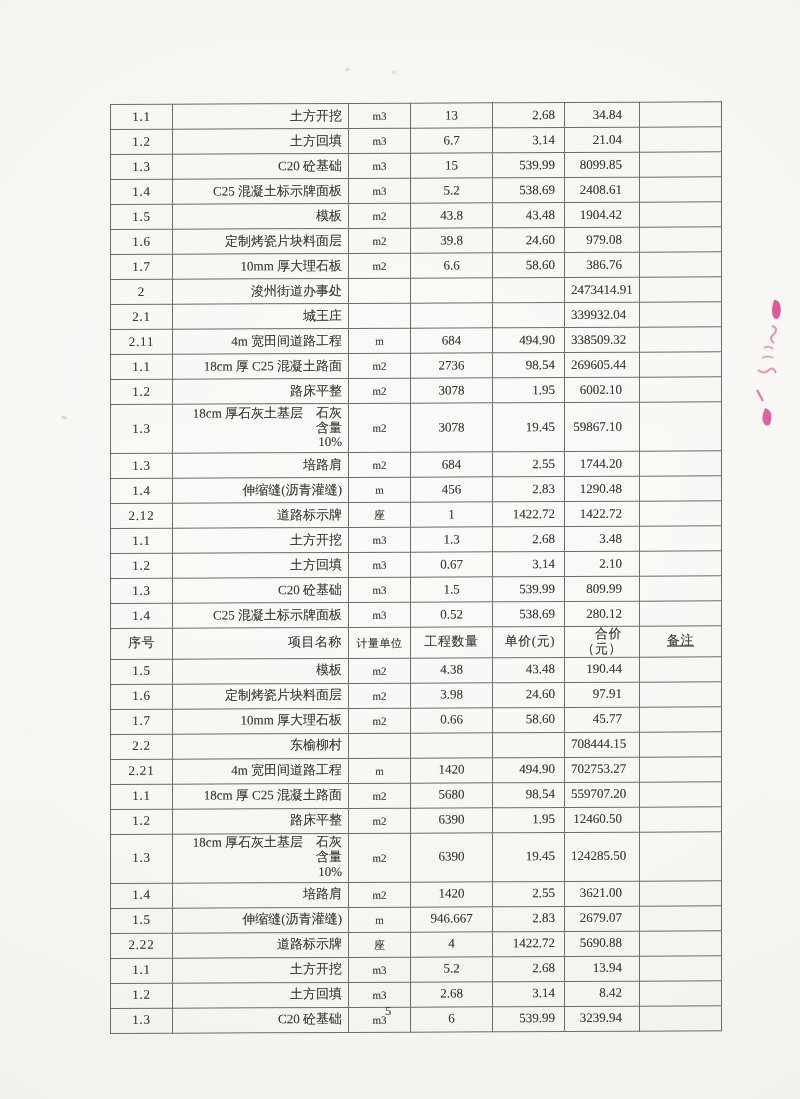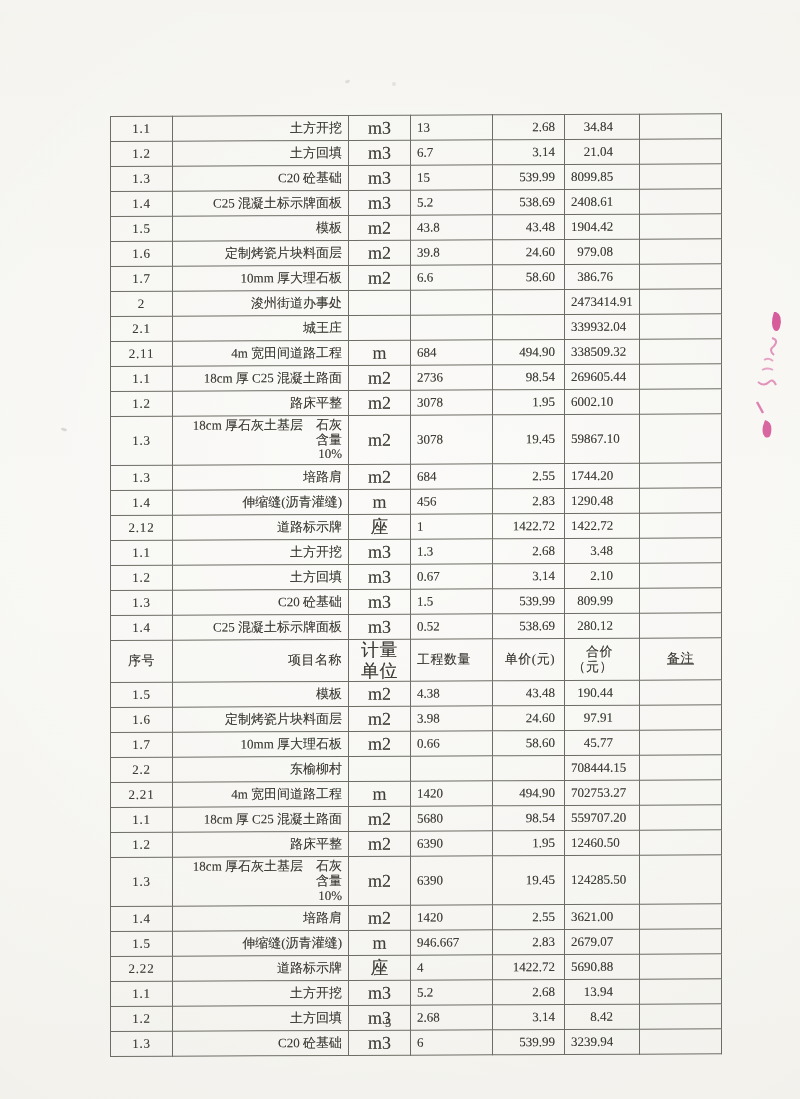--- a/index.html
+++ b/index.html
@@ -6,41 +6,40 @@
   body{
     width:800px;height:1099px;position:relative;overflow:hidden;
     background:#f5f4f0;
     font-family:"Liberation Serif","DejaVu Serif",serif;
   }
   .page{
     position:absolute;inset:0;
     background:
       radial-gradient(130% 95% at 50% 42%, rgba(255,255,255,.55), rgba(255,255,255,0) 75%),
       linear-gradient(180deg,#f3f2ed 0%,#f6f5f1 50%,#f2f1ec 100%);
-    margin-top: 12px;
   }
   table.cost-table{
     position:absolute;left:110px;top:104px;width:611px;
     border-collapse:collapse;table-layout:fixed;
     transform:skewY(-0.25deg);transform-origin:top left;
   }
   td{
     border:1px solid #6e6d65;
     font-size:13px;color:#3d3c35;
     padding:0 6px;height:24px;line-height:1.15;
     overflow:hidden;
     text-shadow:0 0 .6px rgba(61,60,53,.45);
   }
   tr.tall td{height:48px;}
   .c0{text-align:center;letter-spacing:.8px;}
   .c1{text-align:right;padding-left:9px;white-space:pre-wrap;}
-  .c2{text-align:center;font-size:18px;}
-  .c3{text-align:left;}
+  .c2{text-align:center;font-size:11px;}
+  .c3{text-align:center;}
   .c4{text-align:right;padding-right:9px;}
-  .c5{text-align:right;padding-right:26px;}
+  .c5{text-align:right;padding-right:17px;}
   .c6{text-align:center;text-decoration:underline;}
   tr.hdr td{letter-spacing:.5px;}
   tr.hdr .c5{text-align:right;}
   .page-number{
     position:absolute;left:378px;top:1004px;width:20px;
     text-align:center;font-size:12.5px;color:#4a4941;
     text-shadow:0 0 .5px rgba(61,60,53,.4);
   }
   .ink{position:absolute;left:750px;top:292px;width:48px;height:144px;}
   .speck{position:absolute;border-radius:50%;background:#8a887d;}

